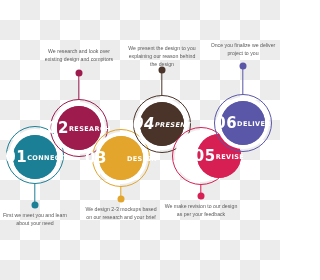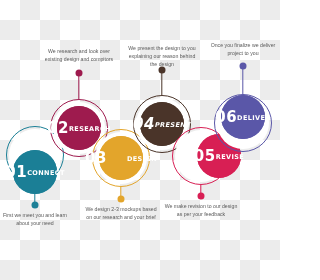--- a/index.html
+++ b/index.html
@@ -101,21 +101,21 @@
       <div class="stem" style="left: 162px; background: rgb(74, 52, 41); top: 70px; height: 25px;"></div>
       <div class="dot" style="left: 162px; top: 70px; width: 7px; height: 7px; background: rgb(74, 52, 41);"></div>
       <div class="stem" style="left: 201px; background: rgb(216, 31, 84); top: 185px; height: 11px;"></div>
       <div class="dot" style="left: 201px; top: 196px; width: 7px; height: 7px; background: rgb(216, 31, 84);"></div>
       <div class="stem" style="left: 243px; background: rgb(90, 87, 168); top: 66px; height: 28px;"></div>
       <div class="dot" style="left: 243px; top: 66px; width: 7px; height: 7px; background: rgb(90, 87, 168);"></div>
     </div>
   <div id="nodes-layer">
       <div class="node" style="left: 35px; top: 155px; width: 58px; height: 58px; border: 1px solid rgb(27, 127, 150); background: transparent;"></div>
       <div class="node" style="left: 35px; top: 155px; width: 52px; height: 52px; background: rgb(255, 255, 255);"></div>
-      <div class="node" style="left: 35px; top: 172px; width: 44px; height: 44px; background: rgb(27, 127, 150);">
+      <div class="node" style="left: 35px; top: 157px; width: 44px; height: 44px; background: rgb(27, 127, 150);">
         <div class="node-inner" style="background: rgb(27, 127, 150);">
           <div class="node-num">01</div>
           <div class="node-label">Connect</div>
         </div>
       </div>
       <div class="node" style="left: 79px; top: 128px; width: 58px; height: 58px; border: 1px solid rgb(158, 27, 78); background: transparent;"></div>
       <div class="node" style="left: 79px; top: 128px; width: 52px; height: 52px; background: rgb(255, 255, 255);"></div>
       <div class="node" style="left: 79px; top: 128px; width: 44px; height: 44px; background: rgb(158, 27, 78);">
         <div class="node-inner" style="background: rgb(158, 27, 78);">
           <div class="node-num">02</div>
@@ -141,21 +141,21 @@
       <div class="node" style="left: 201px; top: 156px; width: 58px; height: 58px; border: 1px solid rgb(216, 31, 84); background: transparent;"></div>
       <div class="node" style="left: 201px; top: 156px; width: 52px; height: 52px; background: rgb(255, 255, 255);"></div>
       <div class="node" style="left: 219px; top: 156px; width: 44px; height: 44px; background: rgb(216, 31, 84);">
         <div class="node-inner" style="background: rgb(216, 31, 84);">
           <div class="node-num">05</div>
           <div class="node-label">Revise</div>
         </div>
       </div>
       <div class="node" style="left: 243px; top: 123px; width: 58px; height: 58px; border: 1px solid rgb(90, 87, 168); background: transparent;"></div>
       <div class="node" style="left: 243px; top: 123px; width: 52px; height: 52px; background: rgb(255, 255, 255);"></div>
-      <div class="node" style="left: 243px; top: 117px; width: 44px; height: 44px; background: rgb(90, 87, 168); text-align: center;">
+      <div class="node" style="left: 243px; top: 123px; width: 44px; height: 44px; background: rgb(90, 87, 168); text-align: center;">
         <div class="node-inner" style="background: rgb(90, 87, 168);">
           <div class="node-num">06</div>
           <div class="node-label">Deliver</div>
         </div>
       </div>
     </div>
   <div id="captions-layer">
       <div class="caption" style="left: 35px; top: 212px; width: 74px;">First we meet you and learn about your need</div>
       <div class="caption" style="left: 79px; top: 48px; width: 74px;">We research and look over existing design and compitors</div>
       <div class="caption" style="left: 121px; top: 206px; width: 74px;">We design 2-3 mockups based on our research and your brief</div>

